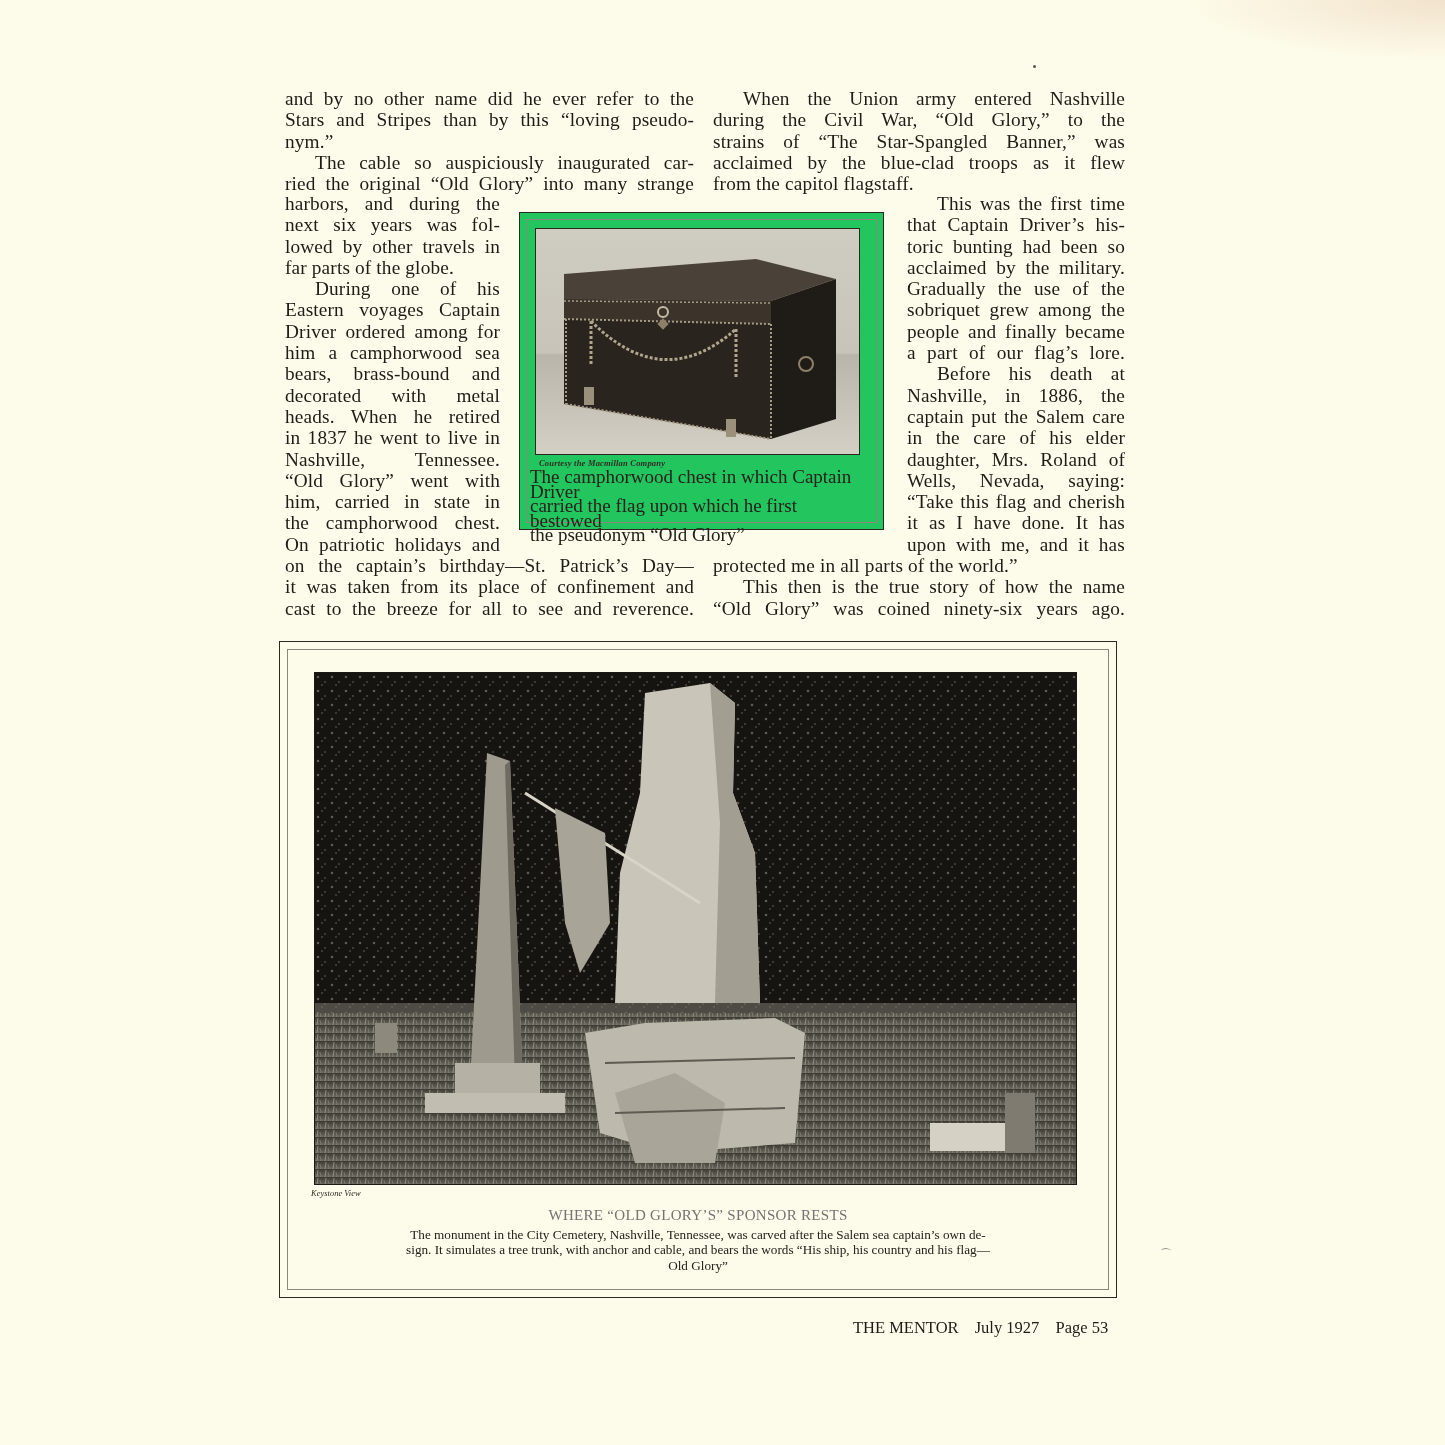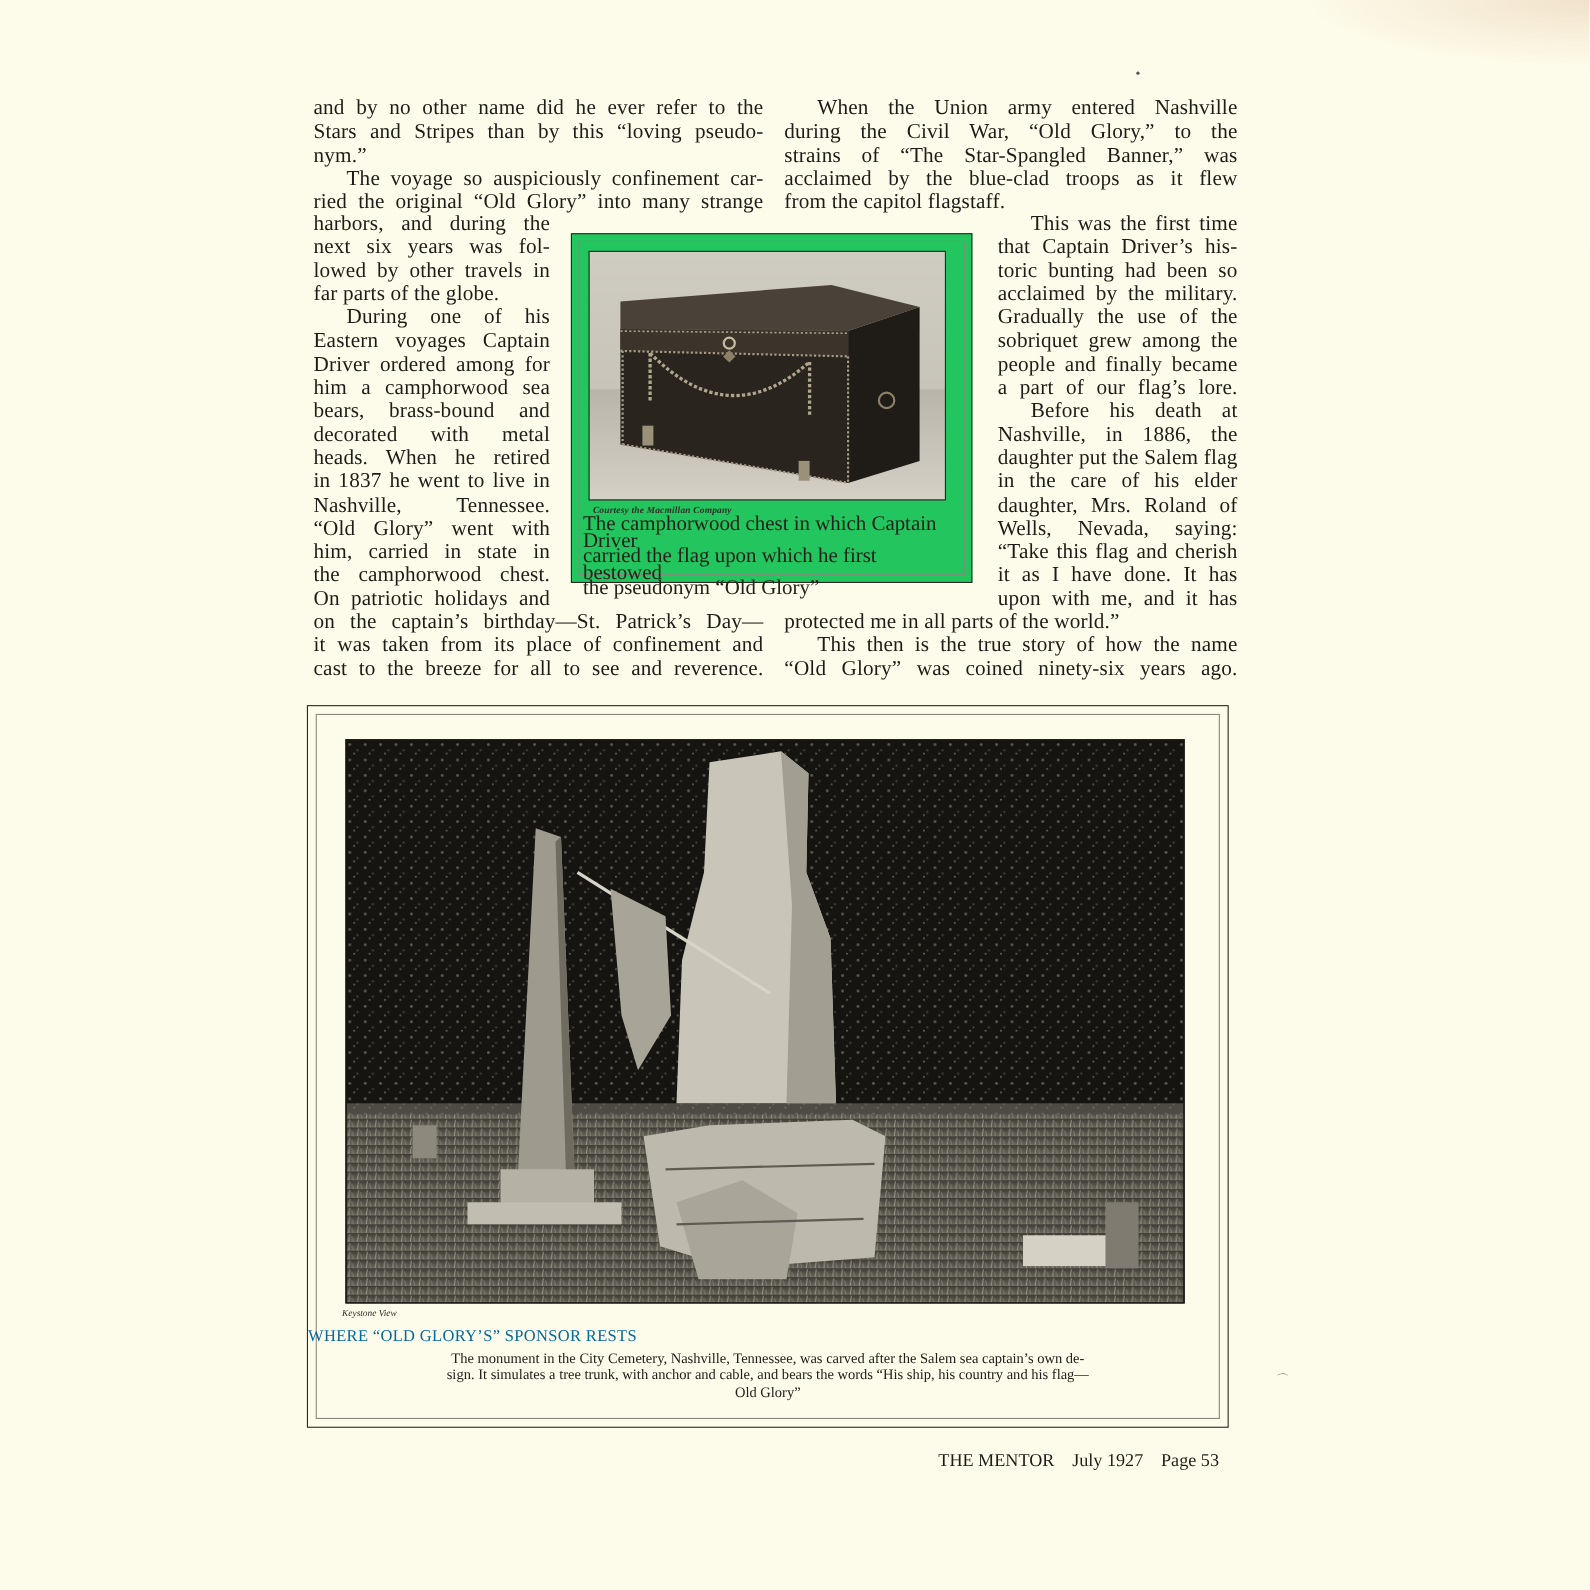--- a/index.html
+++ b/index.html
@@ -73,22 +73,22 @@
   }
   .monument-photo {
     position: absolute; left: 34px; top: 30px; width: 761px; height: 511px;
     border: 1.2px solid #1b1915; overflow: hidden;
     background: #161512;
   }
   .keystone {
     position: absolute; left: 31px; top: 546px; font-size: 8.5px; font-style: italic; color: #2f2c27;
   }
   .big-title {
-    position: absolute; left: 0; right: 0; top: 565px; text-align: left;
-    font-size: 15px; letter-spacing: 0.3px; color: #0369a1;
+    position: absolute; left: 0; right: 0; top: 565px; text-align: center;
+    font-size: 15px; letter-spacing: 0.3px; color: #737373;
   }
   .big-caption {
     position: absolute; left: 44px; right: 44px; top: 585px; text-align: center;
     font-size: 13.2px; line-height: 15.4px; color: #24211c;
   }
 
   .footer {
     position: absolute; left: 853px; top: 1318px; font-size: 16.5px; color: #1e1c18; white-space: nowrap;
   }
   .footer span { margin-right: 12px; }
@@ -98,21 +98,21 @@
 <body>
 
 <div class="page">
   <div class="stray-dot"></div>
   <div class="stray-mark">⌒</div>
 
   <div class="text col-left">
     <span class="line">and by no other name did he ever refer to the</span>
     <span class="line">Stars and Stripes than by this “loving pseudo-</span>
     <span class="line last">nym.”</span>
-    <span class="line" style="padding-left:30px">The voyage so auspiciously confinement car-</span>
+    <span class="line" style="padding-left:30px">The cable so auspiciously inaugurated car-</span>
     <span class="line">ried the original “Old Glory” into many strange</span>
   </div>
 
   <div class="text narrow-left">
     <span class="line">harbors, and during the</span>
     <span class="line">next six years was fol-</span>
     <span class="line">lowed by other travels in</span>
     <span class="line last">far parts of the globe.</span>
     <span class="line" style="padding-left:30px">During one of his</span>
     <span class="line">Eastern voyages Captain</span>
@@ -147,21 +147,21 @@
     <span class="line" style="padding-left:30px">This was the first time</span>
     <span class="line">that Captain Driver’s his-</span>
     <span class="line">toric bunting had been so</span>
     <span class="line">acclaimed by the military.</span>
     <span class="line">Gradually the use of the</span>
     <span class="line">sobriquet grew among the</span>
     <span class="line">people and finally became</span>
     <span class="line">a part of our flag’s lore.</span>
     <span class="line" style="padding-left:30px">Before his death at</span>
     <span class="line">Nashville, in 1886, the</span>
-    <span class="line">daughter put the Salem flag</span>
+    <span class="line">captain put the Salem care</span>
     <span class="line">in the care of his elder</span>
     <span class="line">daughter, Mrs. Roland of</span>
     <span class="line">Wells, Nevada, saying:</span>
     <span class="line">“Take this flag and cherish</span>
     <span class="line">it as I have done. It has</span>
     <span class="line">upon with me, and it has</span>
   </div>
 
   <div class="text bottom-right">
     <span class="line last">protected me in all parts of the world.”</span>

